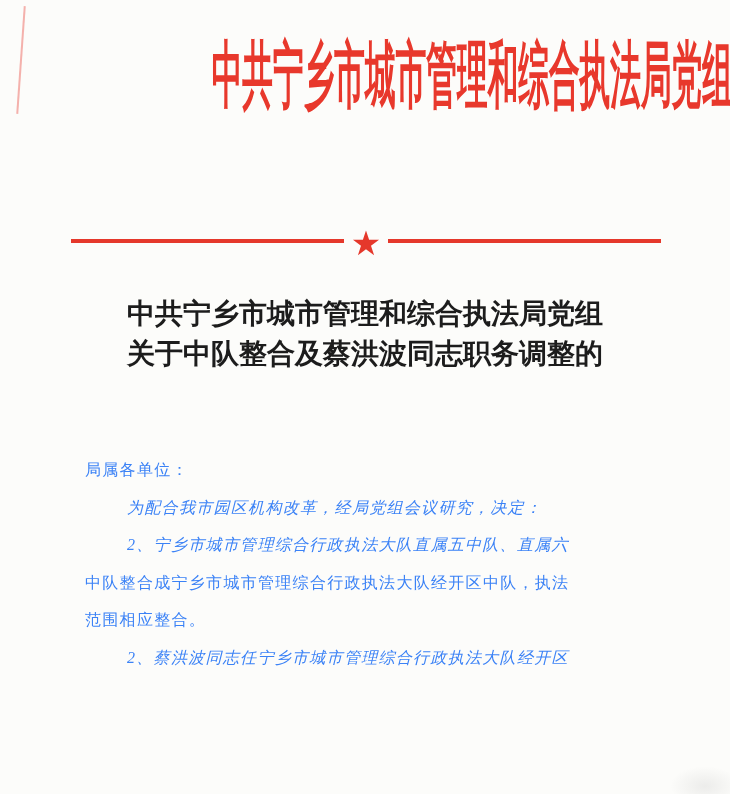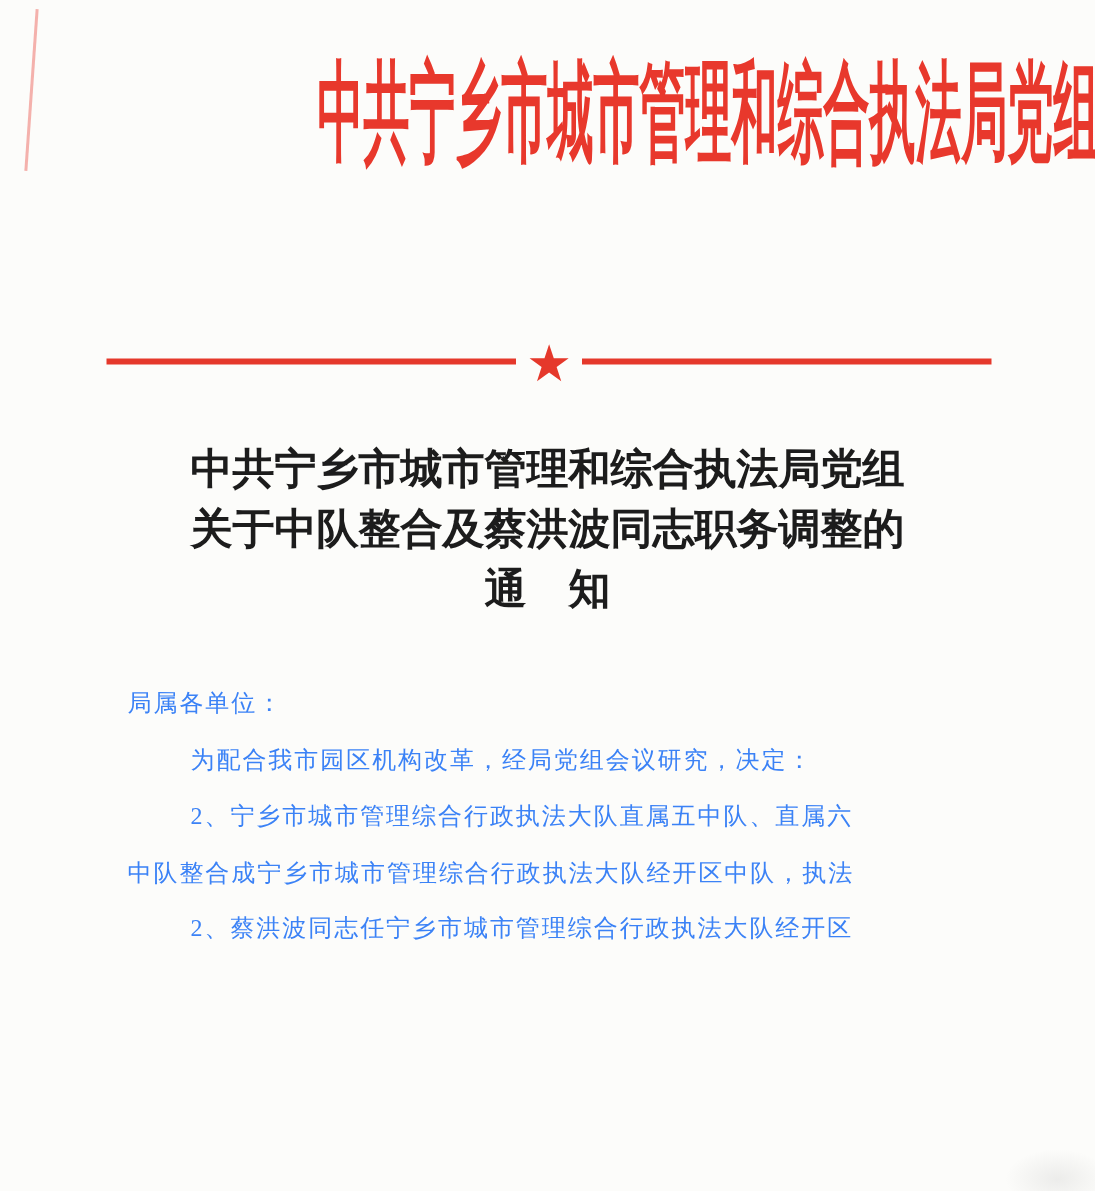--- a/index.html
+++ b/index.html
@@ -99,47 +99,47 @@
     left: 85px;
     right: 78px;
     top: 451px;
     font-size: 16px;
     line-height: 37.5px;
     letter-spacing: 1.3px;
     color: #3b82f6;
     text-align: left;
   }
   .doc-body .line { white-space: nowrap; }
-  .doc-body .indent { padding-left: 42px; }
+  .doc-body .indent { padding-left: 42px; font-style: italic; }
 </style>
 </head>
 <body>
 
 <div class="page">
 
   <div class="scan-artifact"></div>
 
   <div class="masthead">中共宁乡市城市管理和综合执法局党组文件</div>
 
 
   <div class="divider">
     <div class="rule"></div>
     <div class="star">★</div>
     <div class="rule"></div>
   </div>
 
   <div class="doc-title">
     <div class="title-line">中共宁乡市城市管理和综合执法局党组</div>
     <div class="title-line">关于中队整合及蔡洪波同志职务调整的</div>
-    <div class="title-line">通　知</div>
   </div>
 
   <div class="doc-body">
     <div class="line">局属各单位：</div>
     <div class="line indent">为配合我市园区机构改革，经局党组会议研究，决定：</div>
     <div class="line indent">2、宁乡市城市管理综合行政执法大队直属五中队、直属六</div>
     <div class="line">中队整合成宁乡市城市管理综合行政执法大队经开区中队，执法</div>
+    <div class="line">范围相应整合。</div>
     <div class="line indent">2、蔡洪波同志任宁乡市城市管理综合行政执法大队经开区</div>
   </div>
 
   <div class="scan-smudge"></div>
 
 </div>
 
 </body></html>

